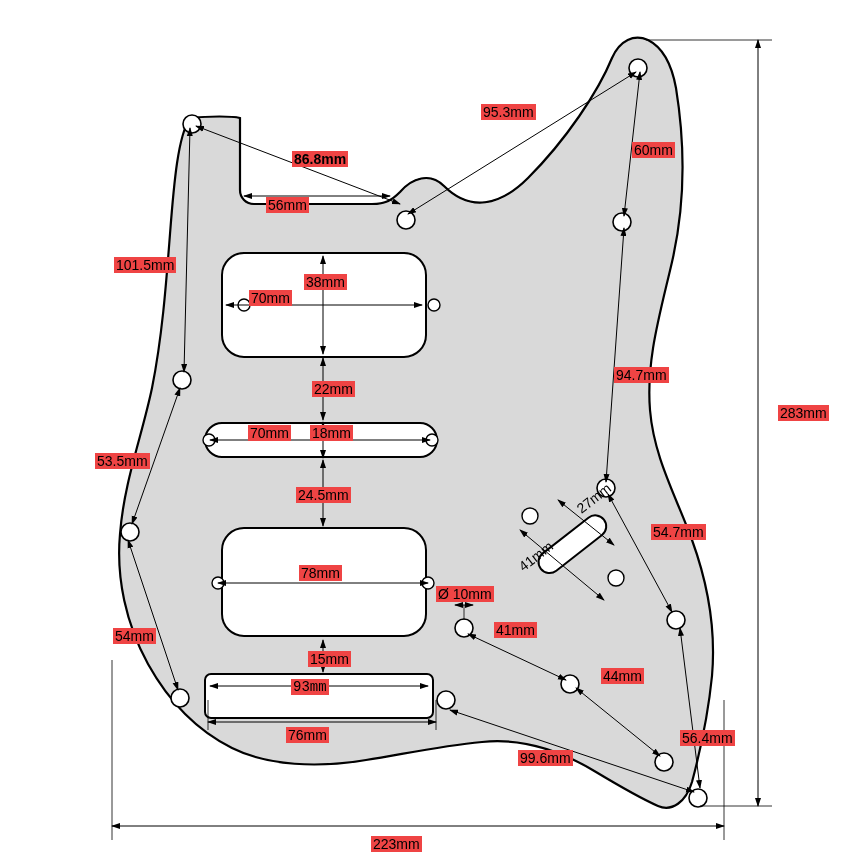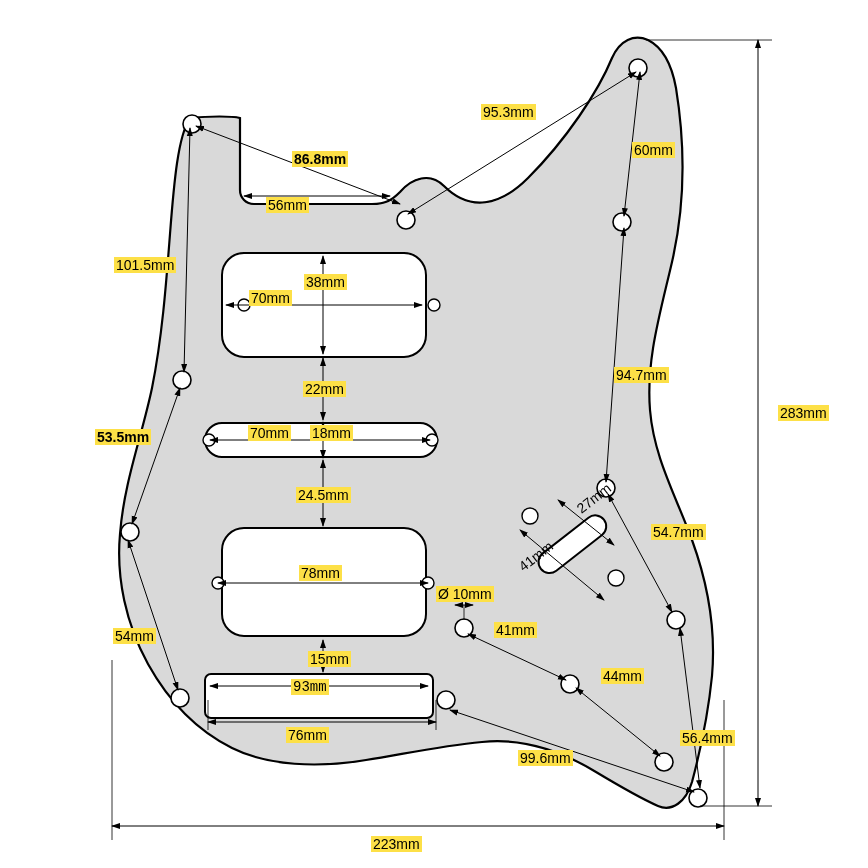--- a/index.html
+++ b/index.html
@@ -4,21 +4,21 @@
 <style>
   html,body{margin:0;padding:0;background:#ffffff;}
   body{width:868px;height:868px;font-family:"Liberation Sans",sans-serif;}
   #stage{position:relative;width:868px;height:868px;overflow:hidden;}
   svg#drawing{position:absolute;left:0;top:0;width:868px;height:868px;}
   .dimtext{
     position:absolute;
     font-family:"Liberation Sans",sans-serif;
     font-size:14px;
     color:#000000;
-    background:#fde047;
+    background:#ef4444;
     white-space:nowrap;
     line-height:16px;
     padding:0 2px;
   }
   .dimtext.nobg{background:transparent;}
 </style>
 </head>
 <body>
 
 <div id="stage">
@@ -179,23 +179,23 @@
 
   <div class="dimtext" style="left:746px;top:405px;margin-left:32px;">283mm</div>
   <div class="dimtext" style="left:371px;top:836px;">223mm</div>
   <div class="dimtext" style="left:481px;top:104px;">95.3mm</div>
   <div class="dimtext" style="left:292px;top:151px;font-weight:bold;">86.8mm</div>
   <div class="dimtext" style="left:266px;top:197px;">56mm</div>
   <div class="dimtext" style="left:632px;top:142px;">60mm</div>
   <div class="dimtext" style="left:114px;top:257px;">101.5mm</div>
   <div class="dimtext" style="left:304px;top:274px;">38mm</div>
   <div class="dimtext" style="left:249px;top:290px;">70mm</div>
-  <div class="dimtext" style="left:303px;top:381px;">22mm</div>
+  <div class="dimtext" style="left:312px;top:381px;">22mm</div>
   <div class="dimtext" style="left:614px;top:367px;">94.7mm</div>
-  <div class="dimtext" style="left:95px;top:429px;font-weight:bold;">53.5mm</div>
+  <div class="dimtext" style="left:95px;top:453px;">53.5mm</div>
   <div class="dimtext" style="left:248px;top:425px;">70mm</div>
   <div class="dimtext" style="left:310px;top:425px;">18mm</div>
   <div class="dimtext" style="left:296px;top:487px;">24.5mm</div>
   <div class="dimtext nobg" style="left:572px;top:505px;transform:rotate(-38deg);transform-origin:left top;">27mm</div>
   <div class="dimtext nobg" style="left:514px;top:563px;transform:rotate(-38deg);transform-origin:left top;">41mm</div>
   <div class="dimtext" style="left:651px;top:524px;">54.7mm</div>
   <div class="dimtext" style="left:113px;top:628px;">54mm</div>
   <div class="dimtext" style="left:299px;top:565px;">78mm</div>
   <div class="dimtext" style="left:436px;top:586px;">Ø 10mm</div>
   <div class="dimtext" style="left:494px;top:622px;">41mm</div>

